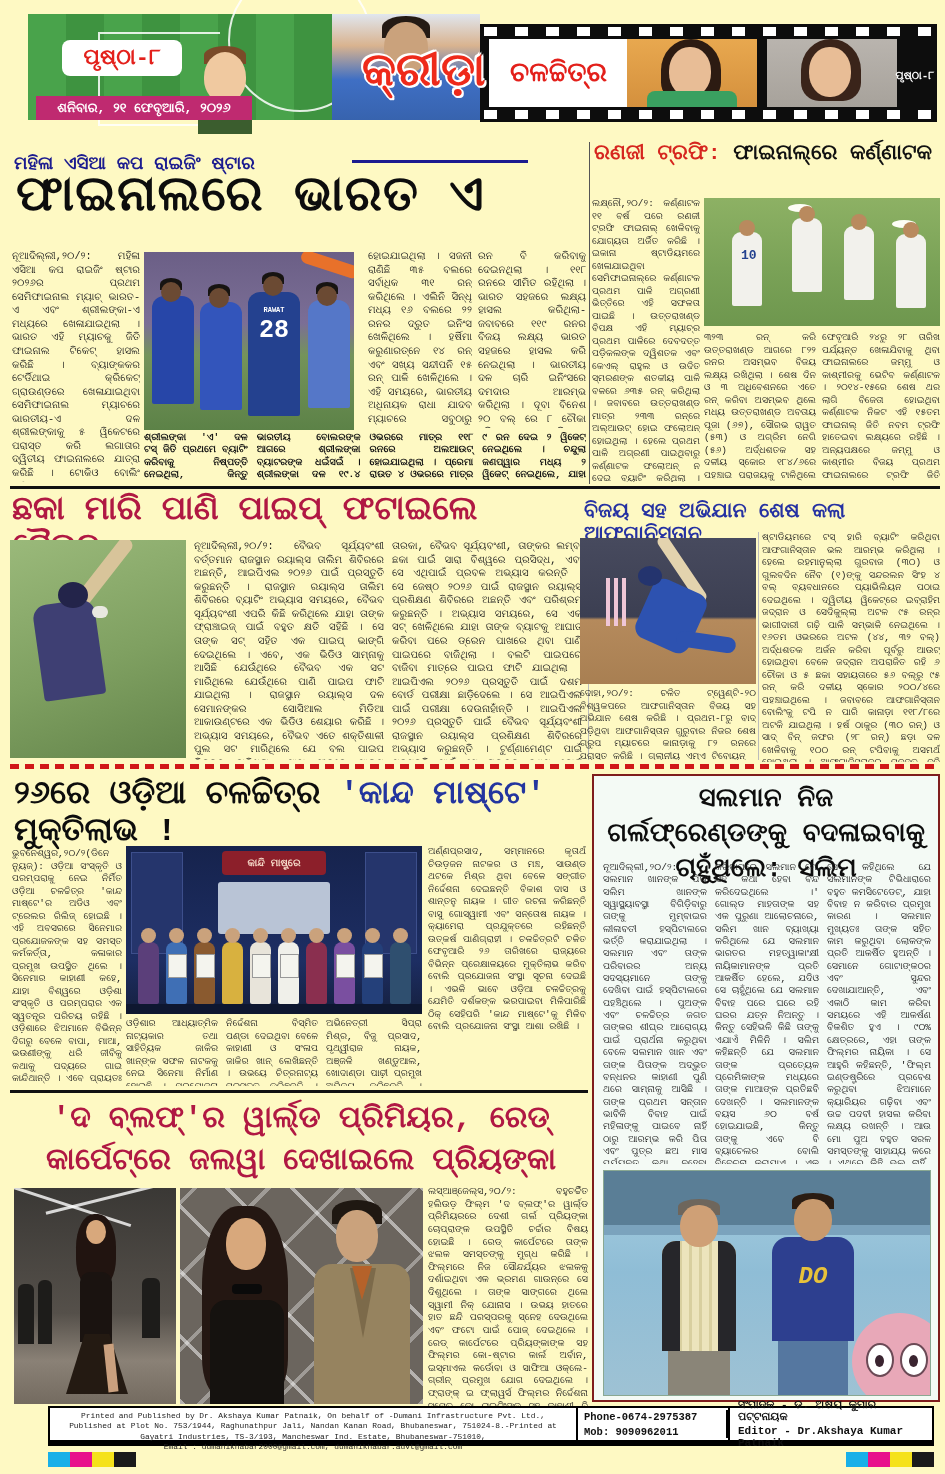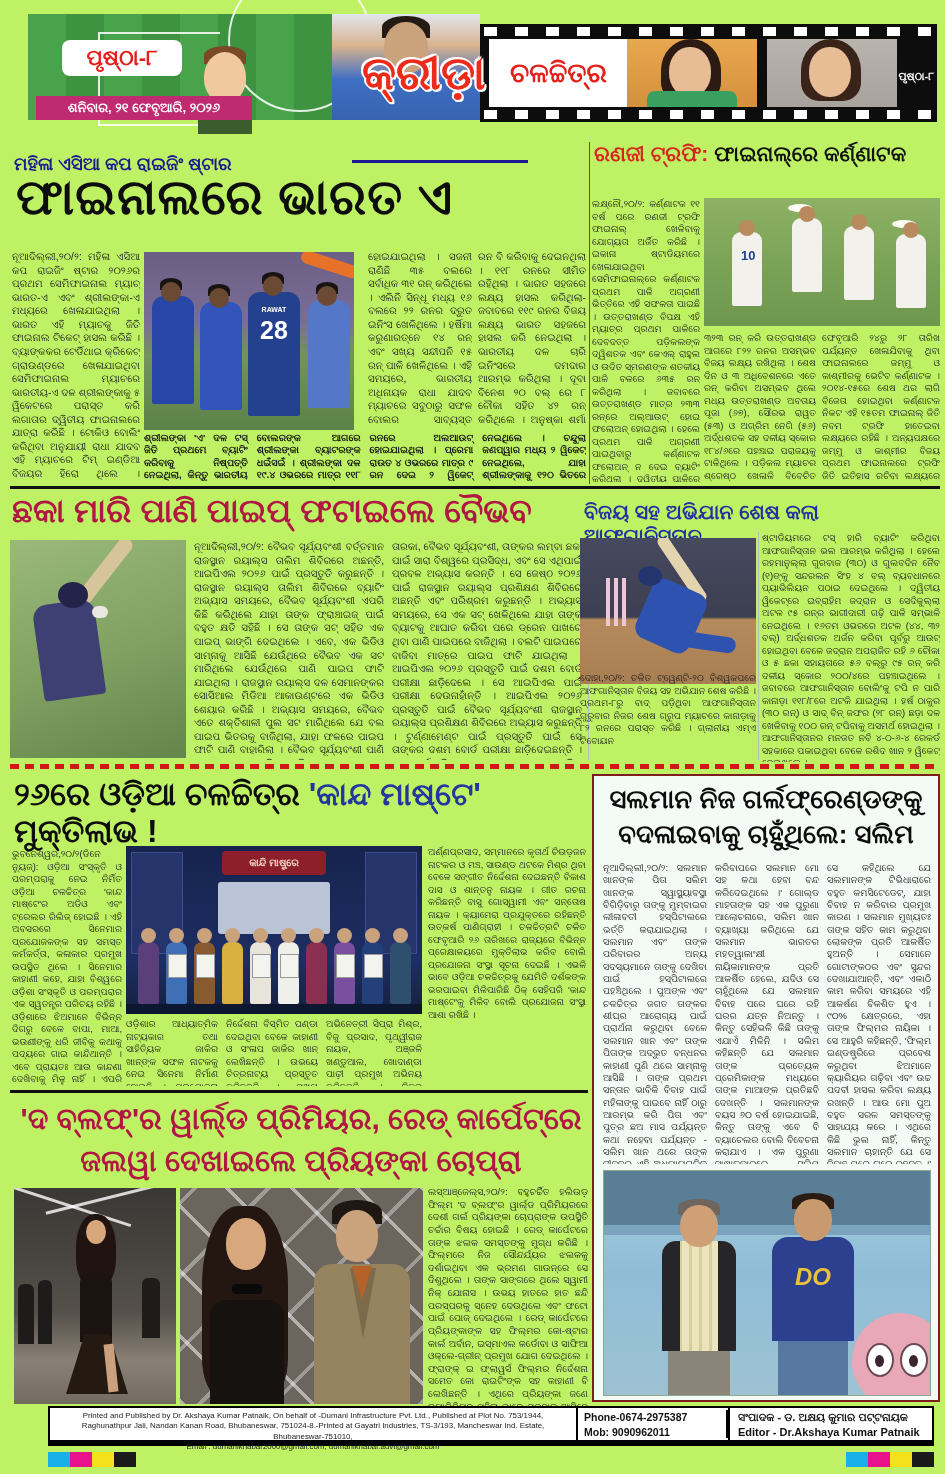--- a/index.html
+++ b/index.html
@@ -1,17 +1,17 @@
 <!DOCTYPE html>
 <html><head>
 <meta charset="utf-8">
 <style>
   html,body{margin:0;padding:0;background:#e9e9e9;}
-  #page{position:relative;width:945px;height:1474px;background:#bef264;margin:0 auto;
-        font-family:Liberation Sans, sans-serif;overflow:hidden;}
+  #page{position:relative;width:945px;height:1474px;background:#fef9c3;margin:0 auto;
+        font-family:Liberation Mono, monospace;overflow:hidden;}
   .abs{position:absolute;}
   .clip{overflow:hidden;}
   .bodytxt{font-size:10.2px;line-height:1.33;text-align:justify;color:#1c1c1c;overflow:hidden;}
   .small{font-size:9.4px;}
   .cap{font-size:9.6px;font-weight:bold;line-height:1.3;text-align:justify;color:#111;}
   .photo{overflow:hidden;position:absolute;}
 
   
   .mast-field{left:28px;top:14px;width:452px;height:106px;
     background:repeating-linear-gradient(90deg,#49a34b 0 38px,#3e9340 38px 76px);}
@@ -90,21 +90,21 @@
   .vb-c1{left:194px;top:540px;width:190px;height:220px;}
   .vb-c2{left:392px;top:540px;width:190px;height:220px;}
   .af-photo{left:580px;top:538px;width:176px;height:146px;
     background:linear-gradient(180deg,#474a5e 0%,#3c3f52 54%,#b58a5c 56%,#a87f52 100%);}
   .stump{position:absolute;width:4px;height:48px;background:#efc6d6;top:40px;}
   .af-body{position:absolute;left:62px;top:46px;width:58px;height:64px;background:#2d52b0;
     border-radius:12px;transform:rotate(24deg);}
   .af-leg{position:absolute;left:96px;top:96px;width:60px;height:16px;background:#2d52b0;border-radius:8px;transform:rotate(8deg);}
   .af-bat2{position:absolute;left:96px;top:-8px;width:12px;height:78px;background:#e3d3ae;border-radius:6px;transform:rotate(-34deg);}
   .af-helm{position:absolute;left:58px;top:28px;width:24px;height:20px;background:#24346e;border-radius:50%;}
-  .af-intro{left:580px;top:672px;width:176px;height:72px;}
+  .af-intro{left:580px;top:688px;width:176px;height:72px;}
   .af-c3{left:762px;top:532px;width:178px;height:230px;}
   .v-mid1{left:588px;top:538px;height:222px;} .v-mid2{left:758px;top:532px;height:228px;}
   .rule-dash{left:10px;top:764px;width:930px;height:5px;
     background:repeating-linear-gradient(90deg,#d01818 0 9px,transparent 9px 15px);}
 
   
   .film-head{left:14px;top:776px;width:574px;font-size:32px;font-weight:bold;color:#0d0d0d;}
   .film-blue{color:#23359f;text-align:center;}
   .film-c1{left:12px;top:848px;width:110px;height:238px;}
   .film-c2{left:428px;top:846px;width:158px;height:240px;}

